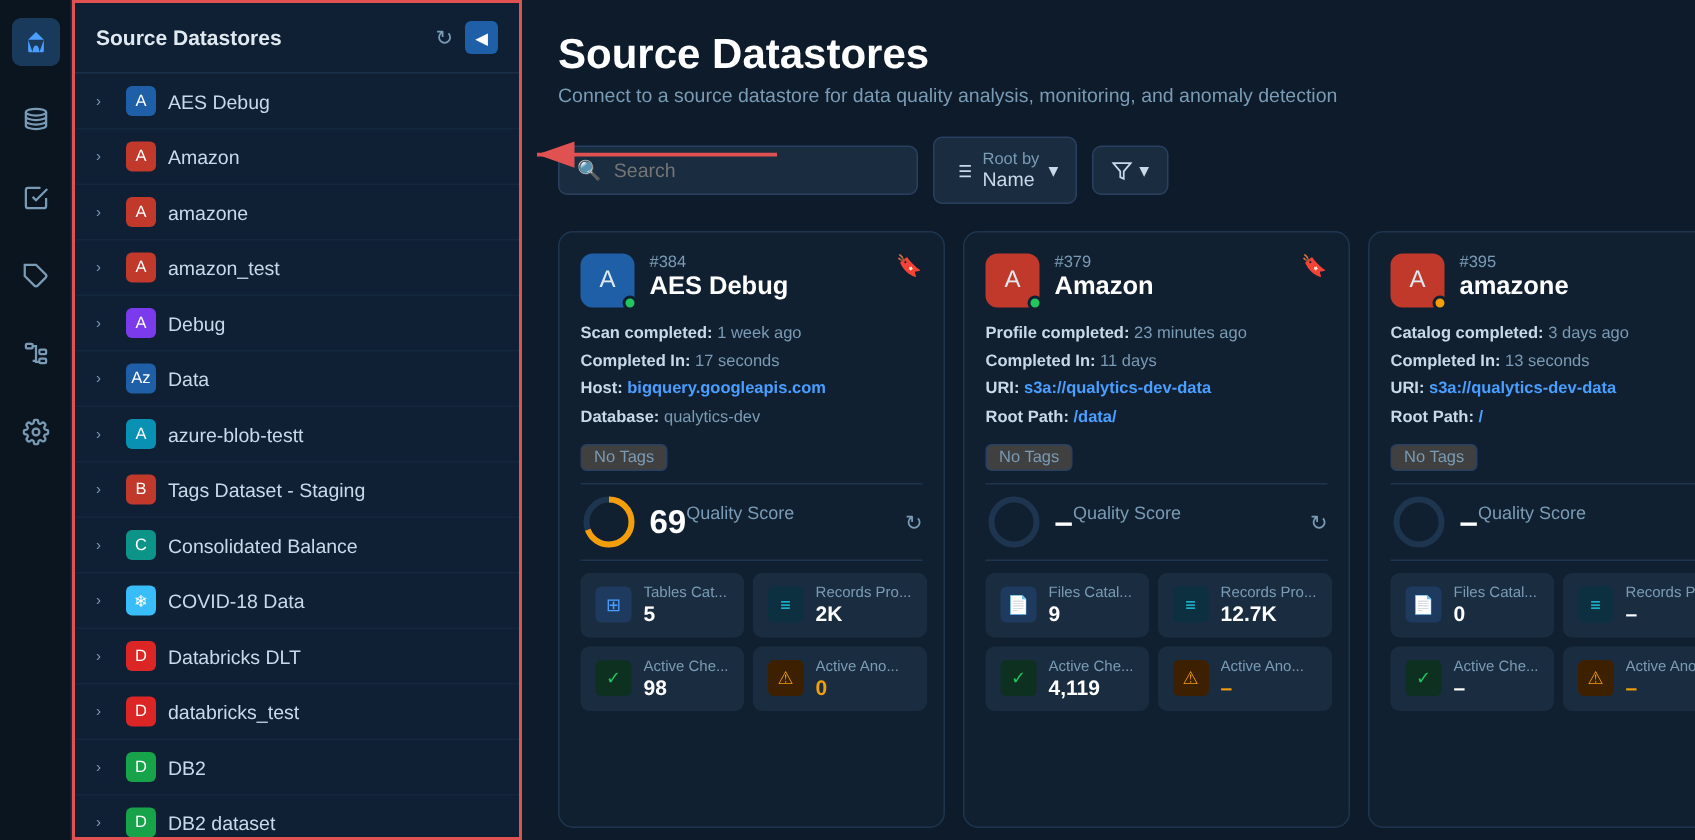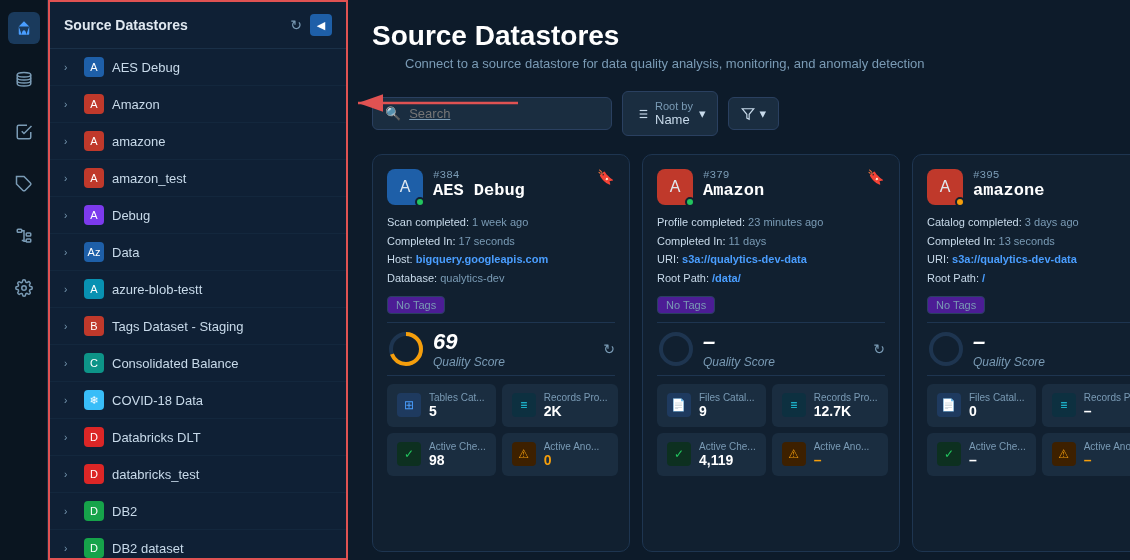--- a/index.html
+++ b/index.html
@@ -154,21 +154,20 @@
     }
     .main-title {
       font-size: 28px;
       font-weight: 700;
       color: #ffffff;
       margin-bottom: 4px;
     }
     .main-subtitle {
       font-size: 13px;
       color: #7a9bb5;
-      margin-left: 33px;
     }
 
     .toolbar {
       display: flex;
       align-items: center;
       gap: 10px;
       padding: 10px 24px;
     }
     .search-box {
       display: flex;
@@ -181,21 +180,20 @@
       flex: 1;
       max-width: 240px;
     }
     .search-box input {
       background: none;
       border: none;
       color: #7a9bb5;
       font-size: 13px;
       outline: none;
       width: 100%;
-      text-decoration: underline;
     }
     .search-icon { color: #7a9bb5; font-size: 13px; }
 
     .sort-btn {
       display: flex;
       align-items: center;
       gap: 6px;
       background: #1a2d40;
       border: 1px solid #2a4060;
       border-radius: 6px;
@@ -267,21 +265,20 @@
       position: absolute;
       bottom: -2px;
       right: -2px;
       border: 2px solid #112030;
     }
     .status-dot.green { background: #22c55e; }
     .status-dot.yellow { background: #f59e0b; }
 
     .card-title-wrap {
       flex: 1;
-      font-family: Liberation Mono, monospace;
     }
     .card-num {
       font-size: 11px;
       color: #7a9bb5;
     }
     .card-name {
       font-size: 17px;
       font-weight: 700;
       color: #ffffff;
       line-height: 1.2;
@@ -290,49 +287,48 @@
       color: #7a9bb5;
       font-size: 14px;
       cursor: pointer;
     }
 
     .card-info {
       font-size: 11px;
       color: #7a9bb5;
       line-height: 1.7;
     }
-    .card-info .label { color: #c8daea; font-weight: 400; }
+    .card-info .label { color: #c8daea; font-weight: 700; }
     .card-info a { color: #4a9eff; text-decoration: none; font-weight: bold; }
 
     .tag-row {
       display: flex;
       gap: 6px;
     }
     .tag {
-      background: #4c1d95;
+      background: #404040;
       border: 1px solid #2a4060;
       border-radius: 4px;
       padding: 2px 8px;
       font-size: 11px;
       color: #7a9bb5;
       text-align: center;
     }
 
     .quality-row {
       display: flex;
       align-items: center;
       gap: 8px;
       padding: 6px 0;
       border-top: 1px solid #1e3550;
       border-bottom: 1px solid #1e3550;
     }
     .quality-text-wrap {
       display: flex;
-      flex-direction: column;
-      font-style: italic;
+      flex-direction: row;
     }
     .quality-score-num {
       font-size: 22px;
       font-weight: 700;
       color: #ffffff;
     }
     .quality-score-label {
       font-size: 12px;
       color: #7a9bb5;
     }

